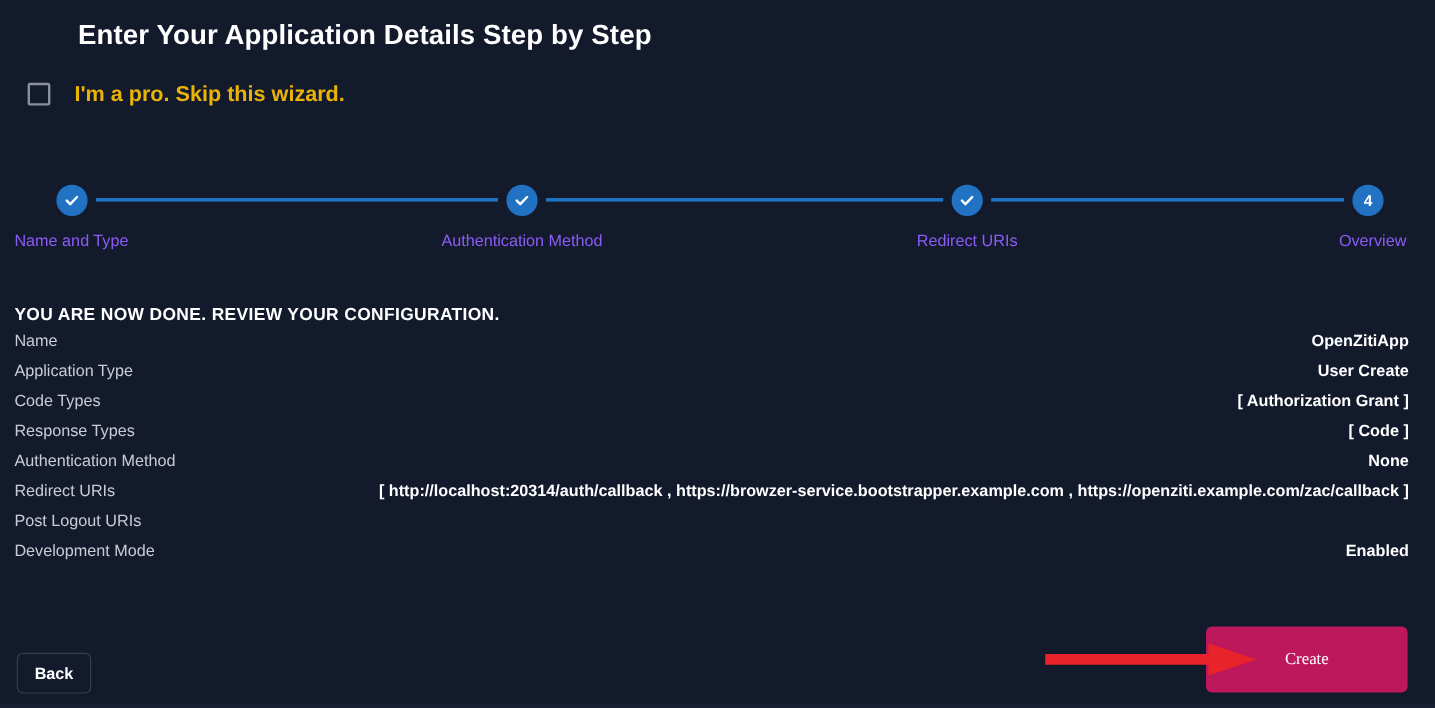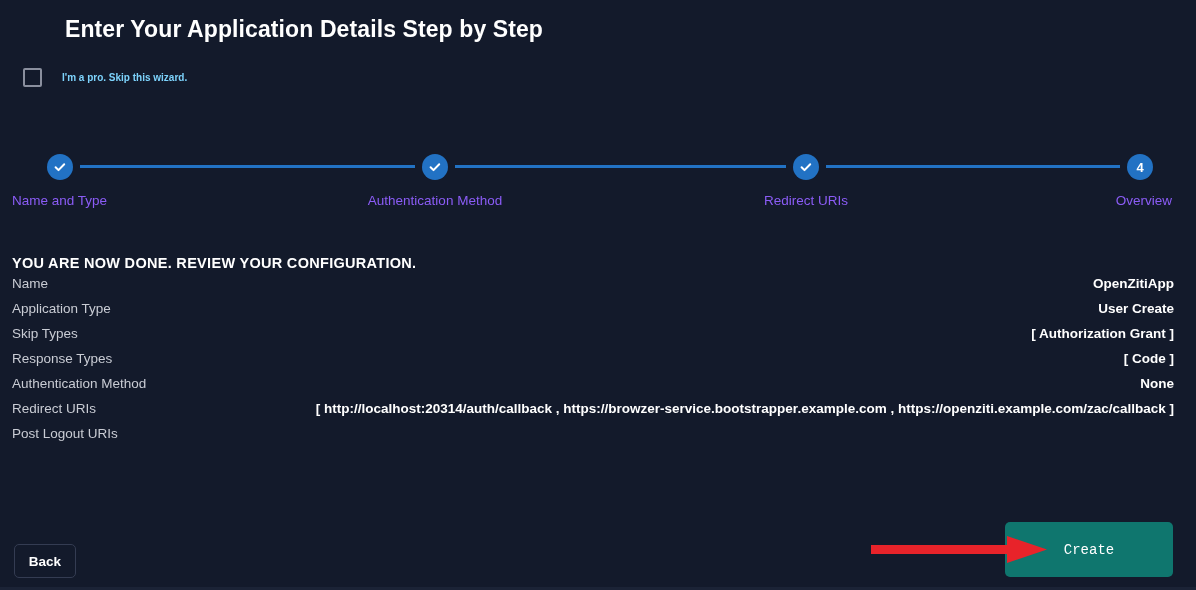--- a/index.html
+++ b/index.html
@@ -48,23 +48,23 @@
   .checkbox {
     width: 19px;
     height: 19px;
     box-sizing: border-box;
     border: 2px solid #8a8f9e;
     border-radius: 2px;
     background: transparent;
     cursor: pointer;
   }
   .skip-label {
-    font-size: 10px;
-    font-weight: 600;
-    color: #7dd3fc;
+    font-size: 18px;
+    font-weight: 600;
+    color: #eab308;
     white-space: nowrap;
   }
 
   
   .stepper {
     position: absolute;
     left: 0;
     top: 148px;
     width: 1196px;
     height: 70px;
@@ -166,23 +166,23 @@
   }
   .btn-create {
     position: absolute;
     left: 1005px;
     top: 522px;
     width: 168px;
     height: 55px;
     box-sizing: border-box;
     border: none;
     border-radius: 5px;
-    background: #0f766e;
-    color: #ffffff;
-    font-family: Liberation Mono, monospace;
+    background: #be185d;
+    color: #ffffff;
+    font-family: Liberation Serif, serif;
     font-size: 14px;
     font-weight: 500;
     cursor: pointer;
   }
 
   
   .annotation-arrow {
     position: absolute;
     left: 866px;
     top: 534px;
@@ -250,21 +250,21 @@
       <span class="summary-label">Name</span>
       <span class="summary-value">OpenZitiApp</span>
     </div>
 
     <div class="summary-row">
       <span class="summary-label">Application Type</span>
       <span class="summary-value">User Create</span>
     </div>
 
     <div class="summary-row">
-      <span class="summary-label">Skip Types</span>
+      <span class="summary-label">Code Types</span>
       <span class="summary-value">[ Authorization Grant ]</span>
     </div>
 
     <div class="summary-row">
       <span class="summary-label">Response Types</span>
       <span class="summary-value">[ Code ]</span>
     </div>
 
     <div class="summary-row">
       <span class="summary-label">Authentication Method</span>
@@ -274,20 +274,24 @@
     <div class="summary-row">
       <span class="summary-label">Redirect URIs</span>
       <span class="summary-value">[ http://localhost:20314/auth/callback , https://browzer-service.bootstrapper.example.com , https://openziti.example.com/zac/callback ]</span>
     </div>
 
     <div class="summary-row">
       <span class="summary-label">Post Logout URIs</span>
       <span class="summary-value"></span>
     </div>
 
+    <div class="summary-row">
+      <span class="summary-label">Development Mode</span>
+      <span class="summary-value">Enabled</span>
+    </div>
   </div>
 
   <button class="btn-back">Back</button>
 
   <button class="btn-create">Create</button>
 
   <svg class="annotation-arrow" viewBox="0 0 186 31" width="186" height="31">
     <path d="M5 11 L141 11 L141 2 L181 15.5 L141 29 L141 20 L5 20 Z" fill="#e8232a"></path>
   </svg>
 

